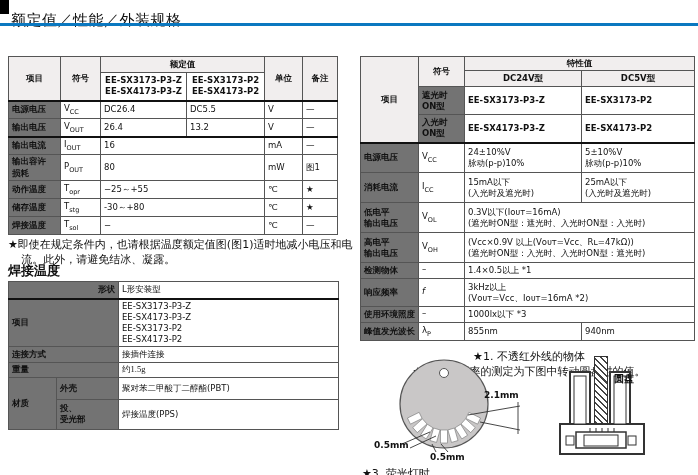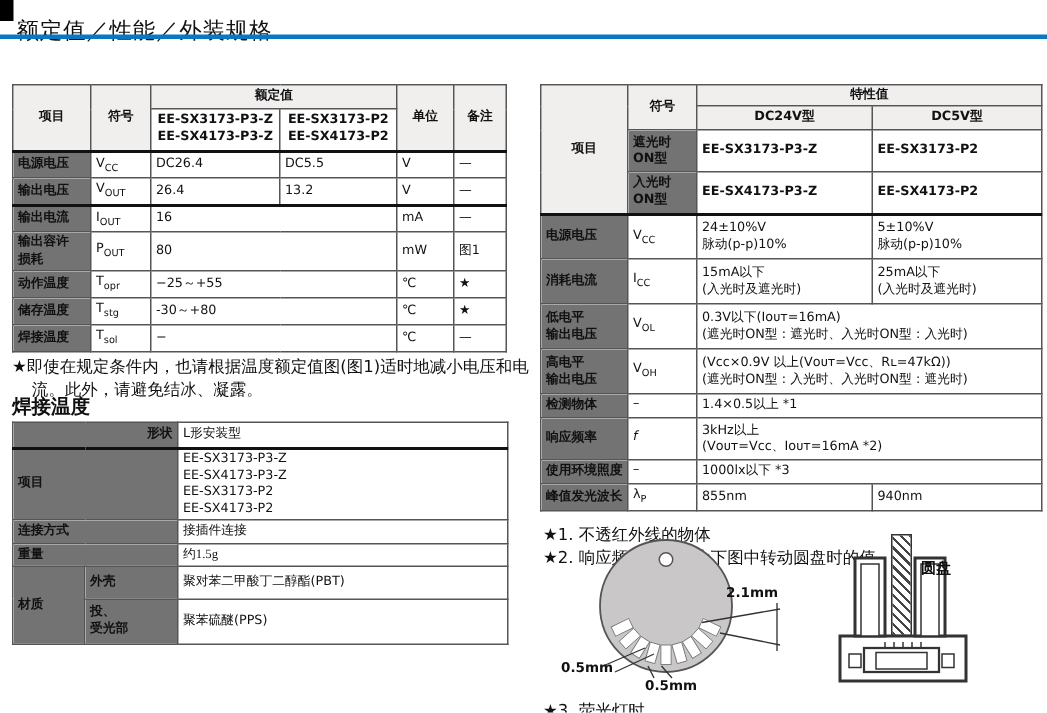--- a/index.html
+++ b/index.html
@@ -15,21 +15,21 @@
   .tbl th,.tbl td{border:1px solid #555;font-size:8.5px;padding:1px 3px;line-height:1.3;vertical-align:middle;overflow:hidden;}
   .hd{background:#f1eeee;font-weight:bold;text-align:center;}
   .lbl{background:#737373;font-weight:bold;text-align:left;}
   .c{text-align:left;}
   .r{text-align:right;}
   .pre{white-space:pre-line;}
   .tkb{border-bottom:2.5px solid #111 !important;}
   sub{font-size:6.5px;}
   .ital{font-style:italic;}
   .note{position:absolute;font-size:11px;line-height:1.35;padding-left:1.2em;text-indent:-1.2em;}
-  .nline{padding-left:1.2em;text-indent:-1.2em;}
+  .nline{padding-left:1.2em;text-indent:-1.2em;text-align:center;}
   .hatch{position:absolute;border:1px solid #333;background:repeating-linear-gradient(45deg,#444 0px,#444 1.5px,#fff 1.5px,#fff 4.5px);}
   .dlabel{position:absolute;font-size:10px;font-weight:bold;}
   svg text{font-family:"DejaVu Sans","Liberation Sans",sans-serif;}
 </style>
 </head>
 <body>
 
 <div class="page">
 
   <div class="crop"></div>
@@ -146,21 +146,21 @@
       <td class="c">约1.5g</td>
     </tr>
     <tr style="height:22px;">
       <td class="lbl" rowspan="2">材质</td>
       <td class="lbl">外壳</td>
       <td class="c">聚对苯二甲酸丁二醇酯(PBT)</td>
     </tr>
     <tr style="height:30px;">
       <td class="lbl pre">投、
 受光部</td>
-      <td class="c">聚苯硫醚(PPS)</td>
+      <td class="c">焊接温度(PPS)</td>
     </tr>
   </tbody>
     </table>
 
 
   <table class="tbl" style="left:360px;top:56px;width:334px;">
     <colgroup>
         <col style="width:58px">
         <col style="width:46px">
         <col style="width:117px">

